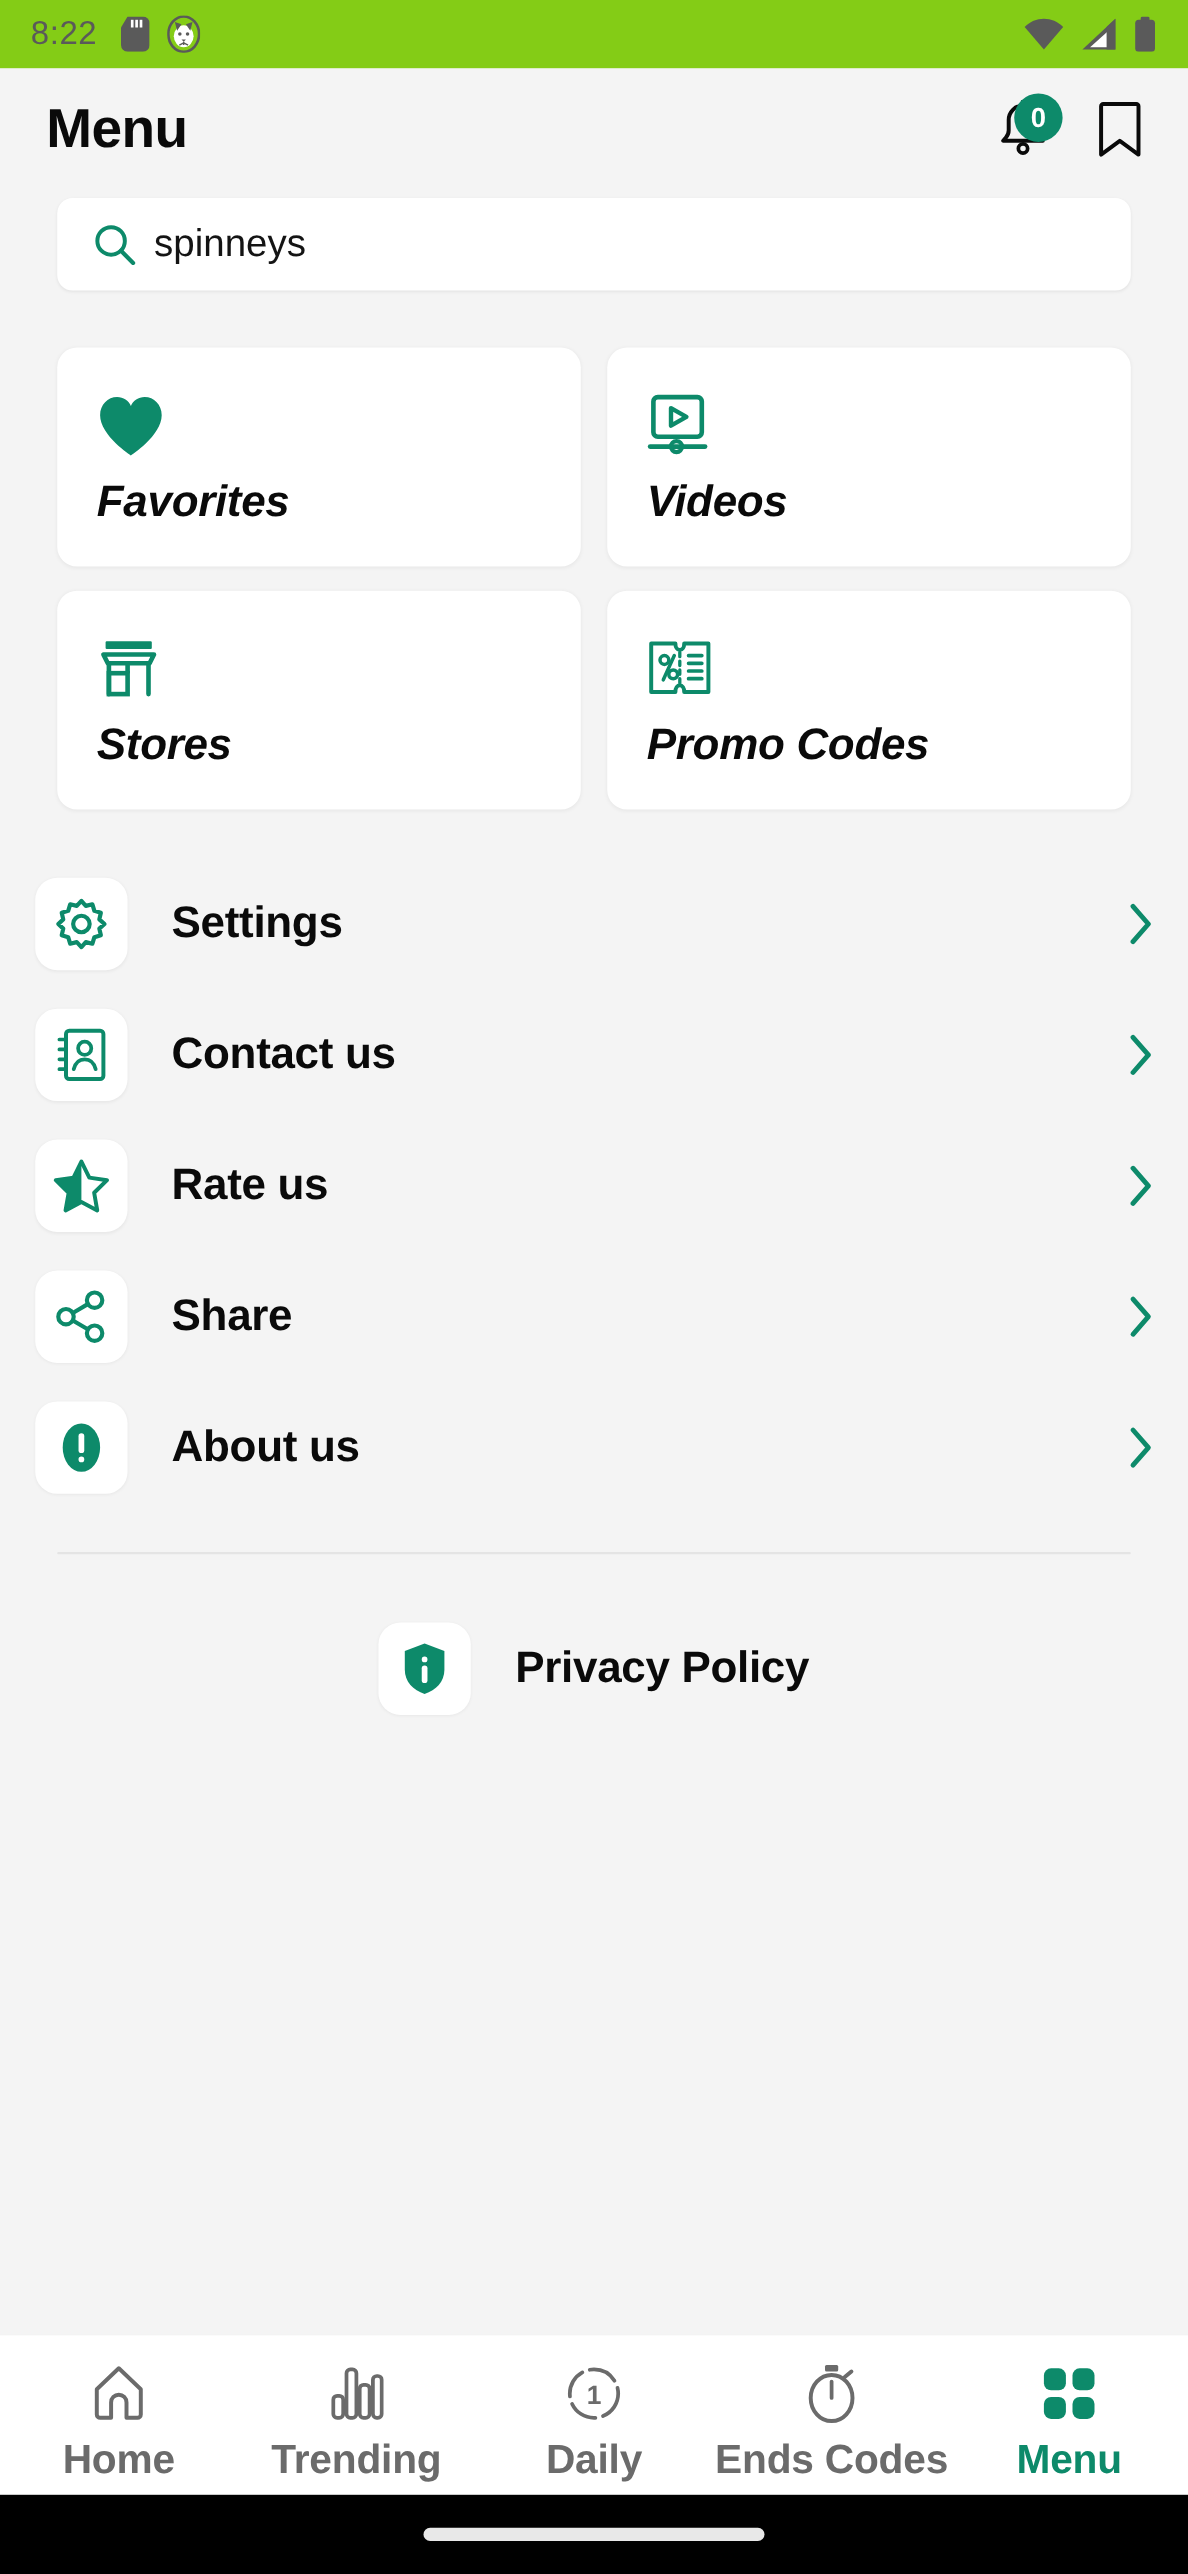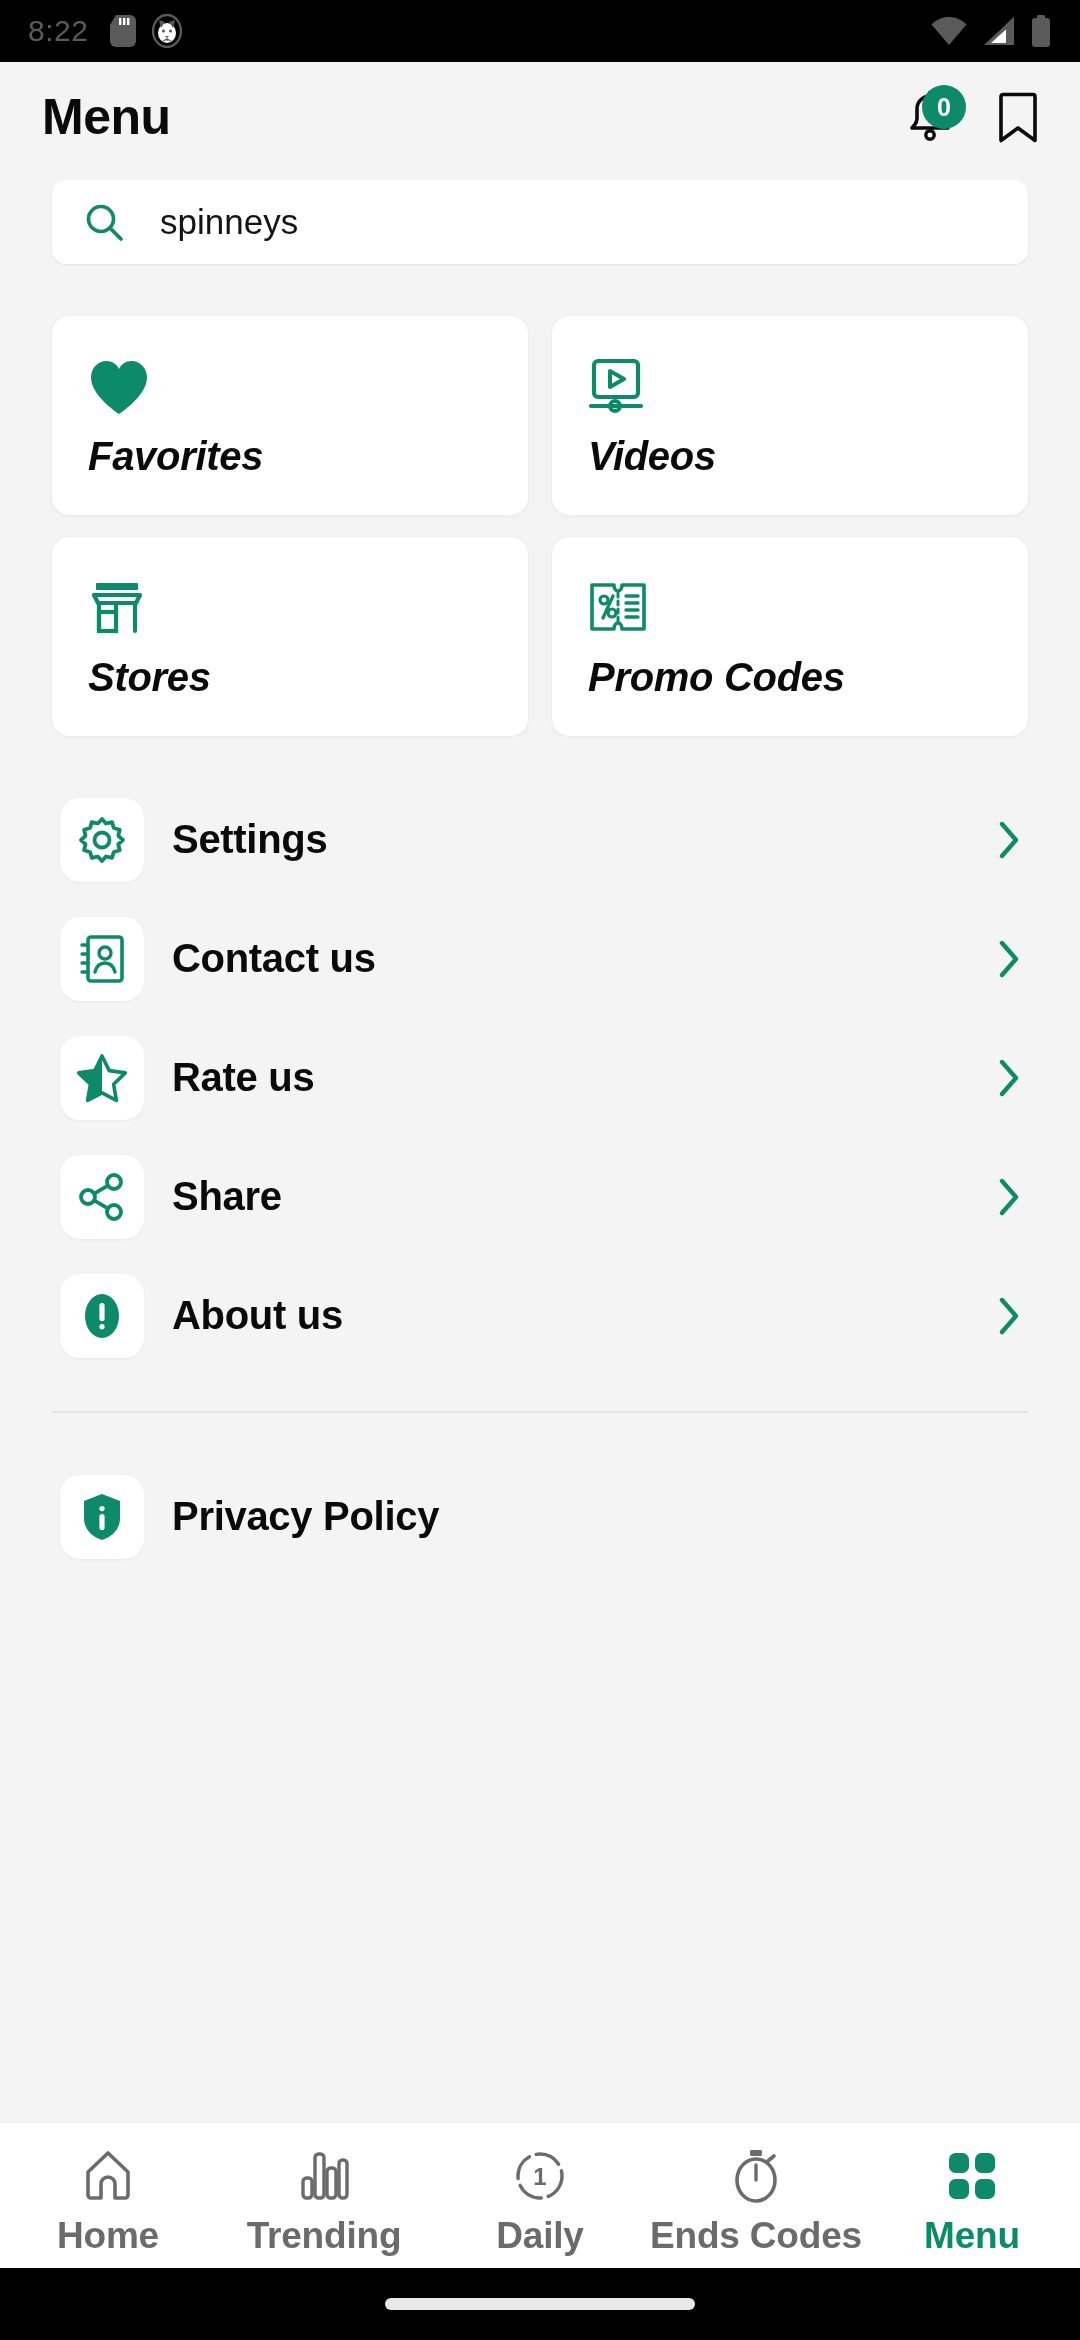--- a/index.html
+++ b/index.html
@@ -6,21 +6,21 @@
   html, body {
     width:1080px; height:2340px;
     font-family:"Liberation Sans", sans-serif;
     background:#ffffff;
     overflow:hidden;
   }
   .phone { width:1080px; height:2340px; position:relative; background:#f4f4f4; display:flex; flex-direction:column; }
 
   
   .statusbar {
-    height:62px; background:#000000; flex:0 0 62px;
+    height:62px; background:#84cc16; flex:0 0 62px;
     display:flex; align-items:center; padding:0 28px;
     position:relative;
   }
   .sb-time { font-size:30px; color:#5a5a5a; letter-spacing:0.5px; font-weight:400; }
   .sb-left-icons { display:flex; align-items:center; gap:16px; margin-left:22px; }
   .sb-right { margin-left:auto; display:flex; align-items:center; gap:14px; }
   .sb-ico { display:block; }
 
   
   .header {
@@ -39,41 +39,41 @@
     padding:0 8px;
   }
 
   
   .body { flex:1 1 auto; background:#f4f4f4; overflow:hidden; position:relative; }
 
   
   .search {
     margin:8px 52px 0 52px; height:84px; background:#fff;
     border-radius:14px; display:flex; align-items:center;
-    padding:0 32px; gap:36px;
+    padding:0 32px; gap:16px;
     box-shadow:0 1px 3px rgba(0,0,0,0.07);
   }
   .search-text { font-size:35px; color:#141414; font-weight:500; }
 
   
   .grid { margin:52px 52px 0 52px; display:grid; grid-template-columns:1fr 1fr; gap:22px 24px;font-style:italic; }
   .card {
     background:#fff; border-radius:18px; height:199px;
     padding:42px 36px 0 36px;
     box-shadow:0 1px 4px rgba(0,0,0,0.06);
     display:flex; flex-direction:column;
   }
   .card-ico { height:62px; display:flex; align-items:flex-start; }
   .card-label { margin-top:14px; font-size:40px; font-weight:700; color:#0a0a0a; letter-spacing:-0.3px; }
 
   
   .list { margin-top:44px; }
   .row {
     height:119px; display:flex; align-items:center;
-    padding:0 60px; gap:28px;
+    padding:0 32px; gap:40px;justify-content:center;
   }
   .row-ico-box {
     width:84px; height:84px; border-radius:20px; background:#fff;
     display:flex; align-items:center; justify-content:center;
     box-shadow:0 1px 3px rgba(0,0,0,0.05);
     flex:0 0 84px;
   }
   .row-label { font-size:40px; font-weight:700; color:#0a0a0a; letter-spacing:-0.3px; }
   .row-chev { margin-left:auto; display:flex; align-items:center; }
   .divider { height:2px; background:#e4e4e4; margin:36px 52px 0 52px; border-radius:2px; }

